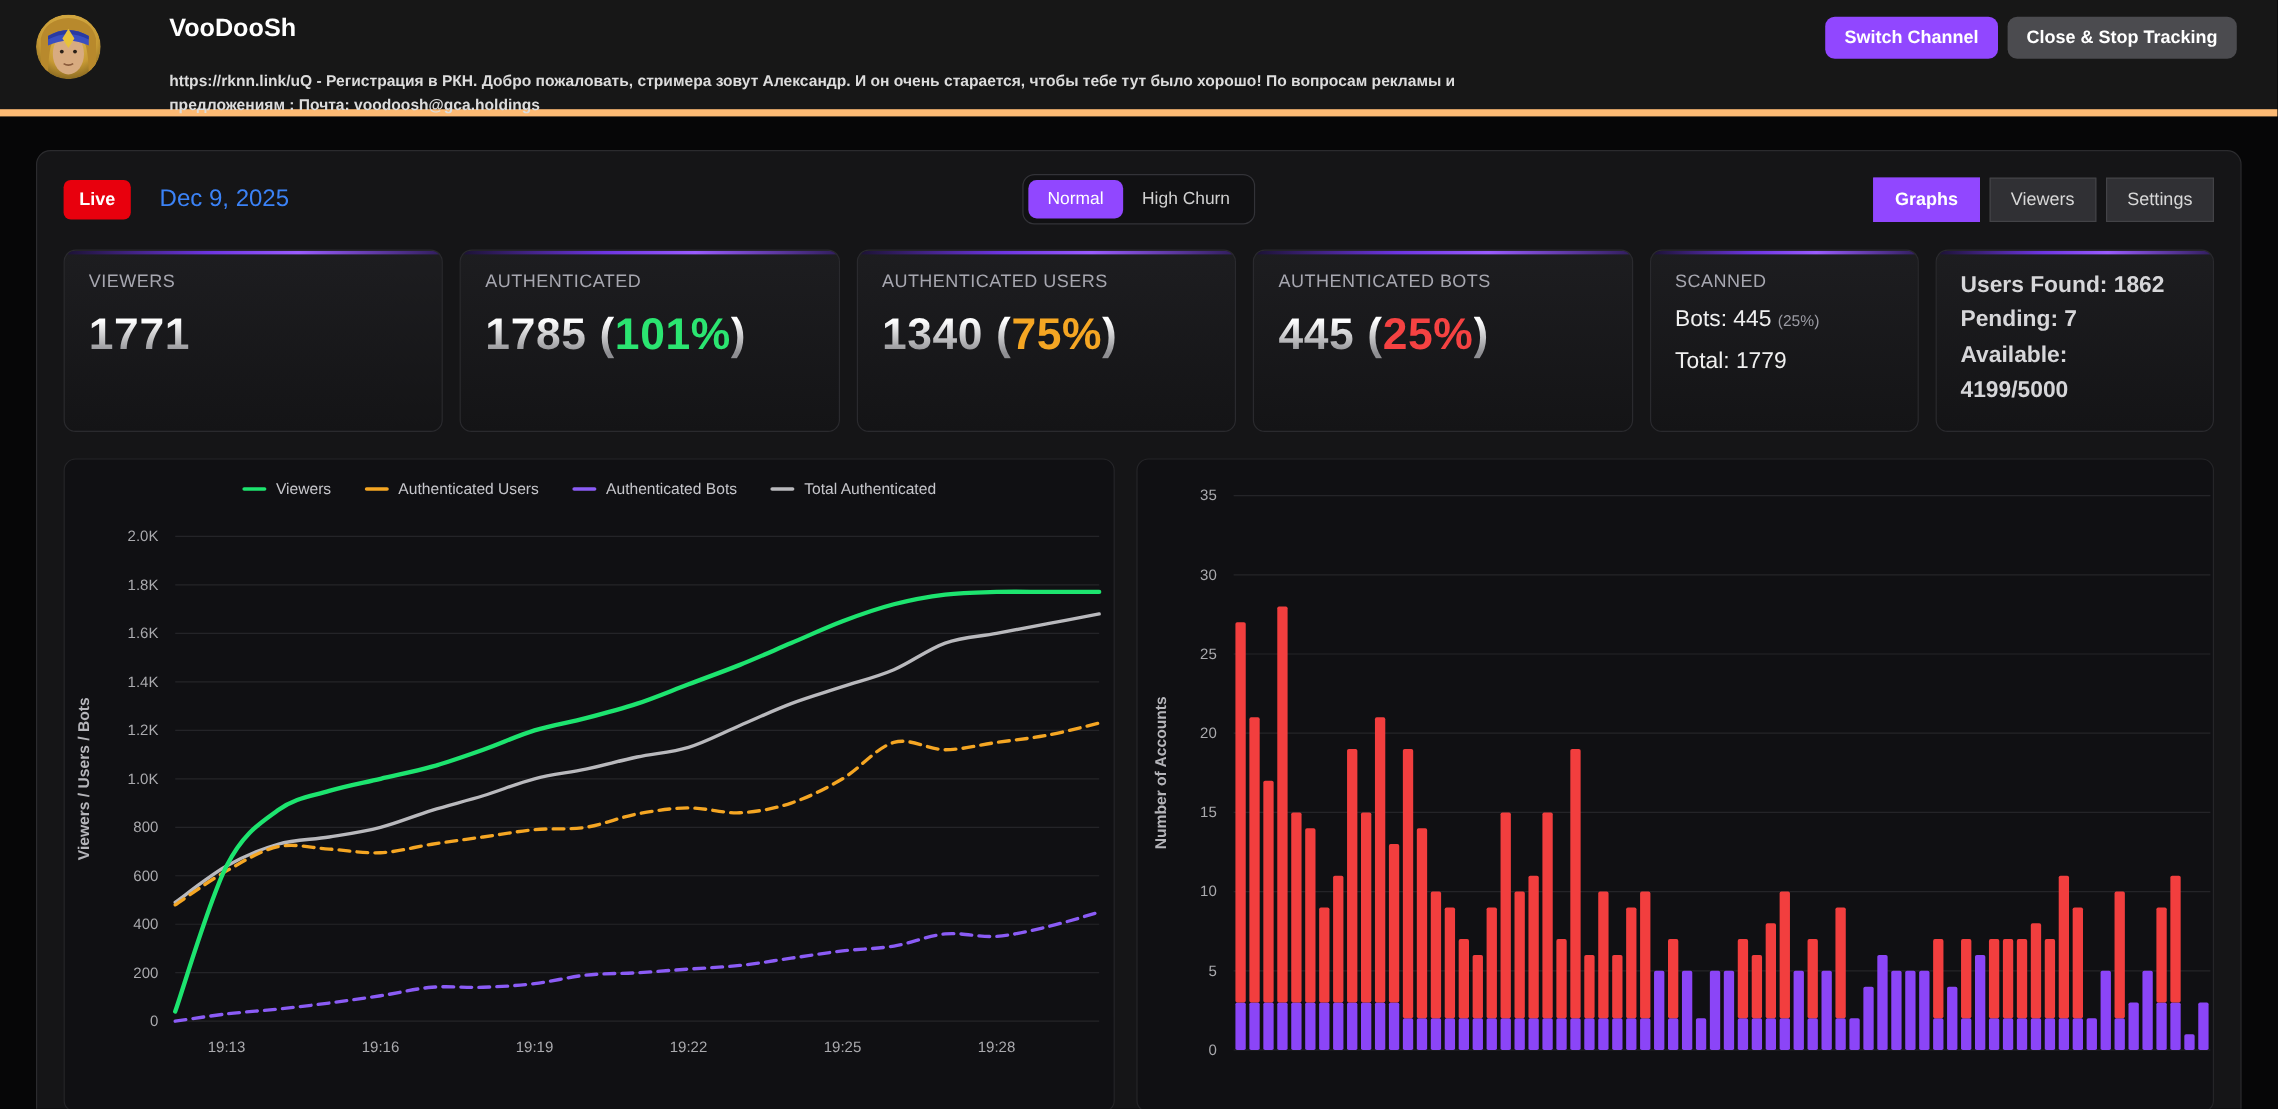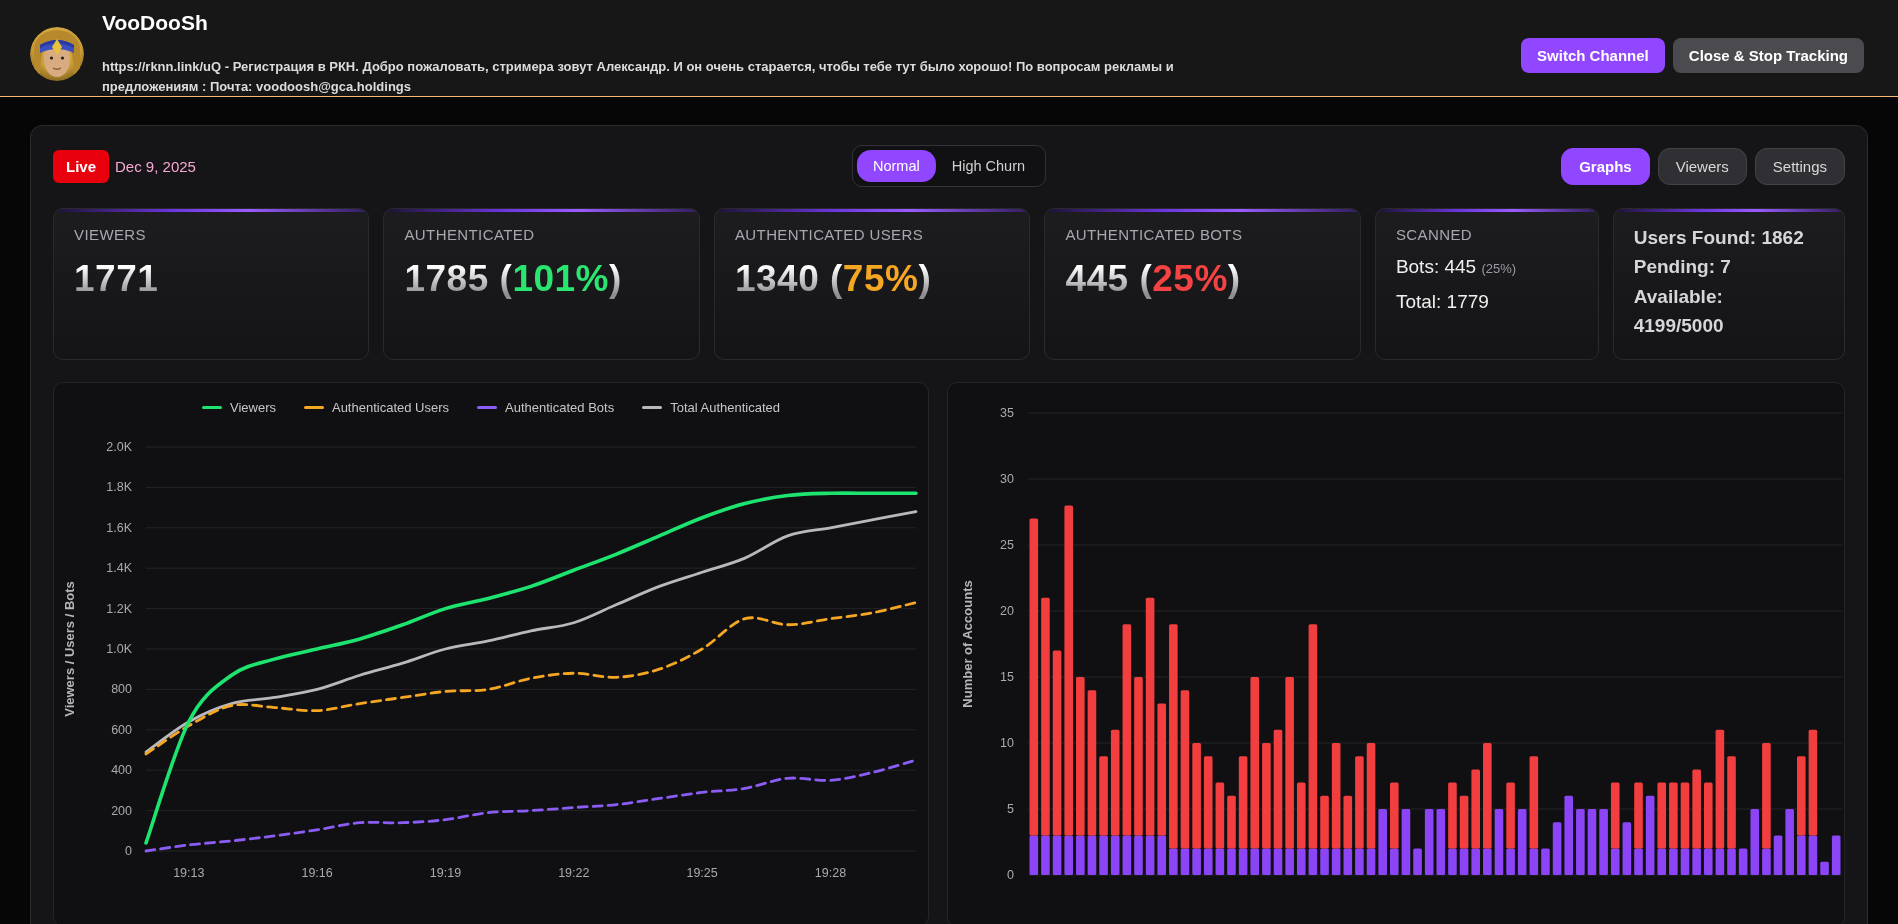--- a/index.html
+++ b/index.html
@@ -1,39 +1,39 @@
 <!DOCTYPE html>
 <html><head>
 <meta charset="utf-8">
 <style>
   * { margin:0; padding:0; box-sizing:border-box; }
   html,body { width:1898px; height:924px; overflow:hidden; background:#060607; font-family:"Liberation Sans",sans-serif; color:#e8e8e8; }
 
   
-  .app-header { height:97px; background:#171717; border-bottom:1px solid #fdba74; display:flex; align-items:center; padding:10px 34px 0 30px; }
+  .app-header { height:97px; background:#171717; border-bottom:6px solid #fdba74; display:flex; align-items:flex-start; padding:10px 34px 0 30px;gap:39px; }
   .avatar { width:54px; height:54px; border-radius:50%; overflow:hidden; flex:0 0 auto; margin-top:2px; background:#222; }
   .head-text { margin-left:18px; min-width:0; }
   .channel-name { font-size:21px; font-weight:700; color:#ffffff; margin-top:2px; }
   .channel-desc { margin-top:22px; font-size:13px; font-weight:700; color:#dcdcdc; max-width:1110px; line-height:1.55; }
   .head-buttons { margin-left:auto; display:flex; gap:8px; align-items:flex-end; padding-top:4px; }
   .btn { border:none; cursor:pointer; font-family:inherit; font-weight:700; font-size:15px; border-radius:8px; padding:9px 16px; color:#fff; }
   .btn-purple { background:#9147ff; }
   .btn-gray { background:#4b4b4f; }
 
   
   .main-panel { margin:28px 30px 0 30px; background:#151517; border:1px solid #2b2b2e; border-radius:12px; padding:20px 22px; height:1200px; }
 
   .controls-row { position:relative; display:flex; align-items:center; height:40px; }
   .live-badge { background:#e8000d; color:#fff; font-weight:700; font-size:15px; border-radius:6px; padding:8px 13px; cursor:default; }
-  .date-text { margin-left:6px; font-size:15px; color:#f9a8d4; }
+  .date-text { margin-left:24px; font-size:20px; color:#3b82f6; }
   .mode-toggle { position:absolute; left:50%; transform:translateX(-50%); background:#111113; border:1px solid #333338; border-radius:10px; padding:4px; display:flex; align-items:center; }
   .mode-btn { border:none; background:transparent; color:#d0d0d0; font-family:inherit; font-size:14.5px; padding:8px 16px; border-radius:7px; cursor:pointer; }
-  .mode-btn.active { background:#9147ff; color:#fff;border-radius:14px; }
+  .mode-btn.active { background:#9147ff; color:#fff; }
   .view-buttons { margin-left:auto; display:flex; gap:8px; }
-  .view-btn { border-radius:12px; font-size:15px; padding:9px 17px; cursor:pointer; font-family:inherit; background:#303034; border:1px solid #434347; color:#d8d8d8; font-weight:400; }
+  .view-btn { border-radius:0; font-size:15px; padding:9px 17px; cursor:pointer; font-family:inherit; background:#303034; border:1px solid #434347; color:#d8d8d8; font-weight:400; }
   .view-btn.active { background:#9147ff; border-color:#9147ff; color:#fff; font-weight:700; }
 
   
   .stats-row { display:flex; gap:14px; margin-top:22px; }
   .stat-card { position:relative; overflow:hidden; background:linear-gradient(180deg,#1d1d20,#141416); border:1px solid #2a2a2e; border-radius:10px; padding:17px 20px 18px 20px; min-height:120px; }
   .stat-card::before { content:""; position:absolute; top:0; left:0; right:0; height:3px;
     background:linear-gradient(90deg,#1b1232 0%,#6d35e0 38%,#9a5cff 62%,#301d5c 100%); }
   .flex-326 { flex:3.26; } .flex-216 { flex:2.16; } .flex-226 { flex:2.26; }
   .stat-label { color:#a7a7b0; font-size:15px; letter-spacing:.4px; }
   .stat-value-row { margin-top:15px; font-size:37px; font-weight:700; letter-spacing:.5px; white-space:nowrap; }

